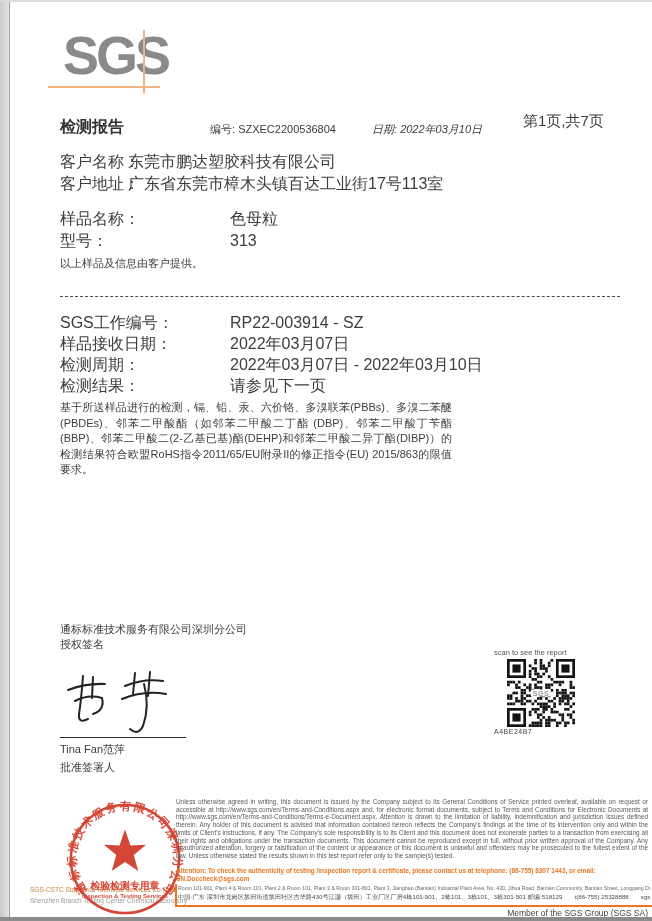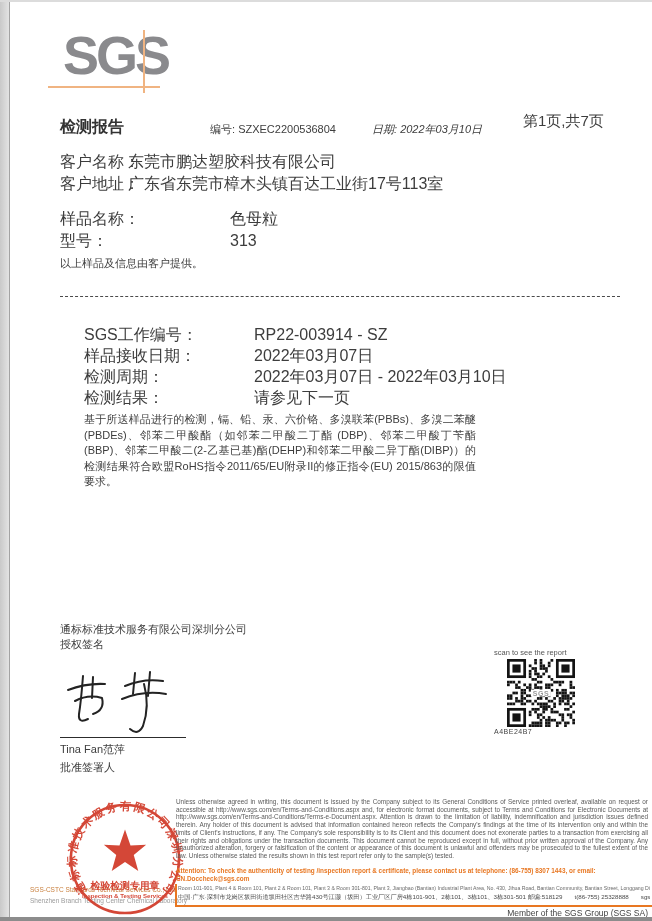--- a/index.html
+++ b/index.html
@@ -30,21 +30,21 @@
   .lbl-w68 .lbl { width:68px; }
   .lbl-w170 .lbl { width:170px; }
 
   .client-block { position:absolute; left:60px; top:155px; }
   .sample-block { position:absolute; left:60px; top:212px; }
   .sample-note { font-size:11px; line-height:14px; }
 
   .dashed-sep { position:absolute; left:60px; top:296px; width:560px; height:0;
                 border-top:1px dashed #4a4a4a; }
 
-  .details-block { position:absolute; left:60px; top:328px;margin-left:24px; }
+  .details-block { position:absolute; left:60px; top:316px; }
   .details-block .row { margin-bottom:7px; }
   .conclusion { display:flex; font-size:11px; line-height:15.5px; margin-top:2px; }
   .conclusion .lbl { width:170px; flex:0 0 170px; }
   .conclusion .txt { width:392px; text-align:justify; white-space:normal; }
 
   
   .sig-block { position:absolute; left:60px; top:622px; font-size:11px; line-height:15px; }
   .sig-svg { position:absolute; left:62px; top:668px; }
   .sig-line { position:absolute; left:60px; top:737px; width:126px; height:0; border-top:1.5px solid #2c2c2c; }
   .sig-name { position:absolute; left:60px; top:742px; font-size:11px; }

